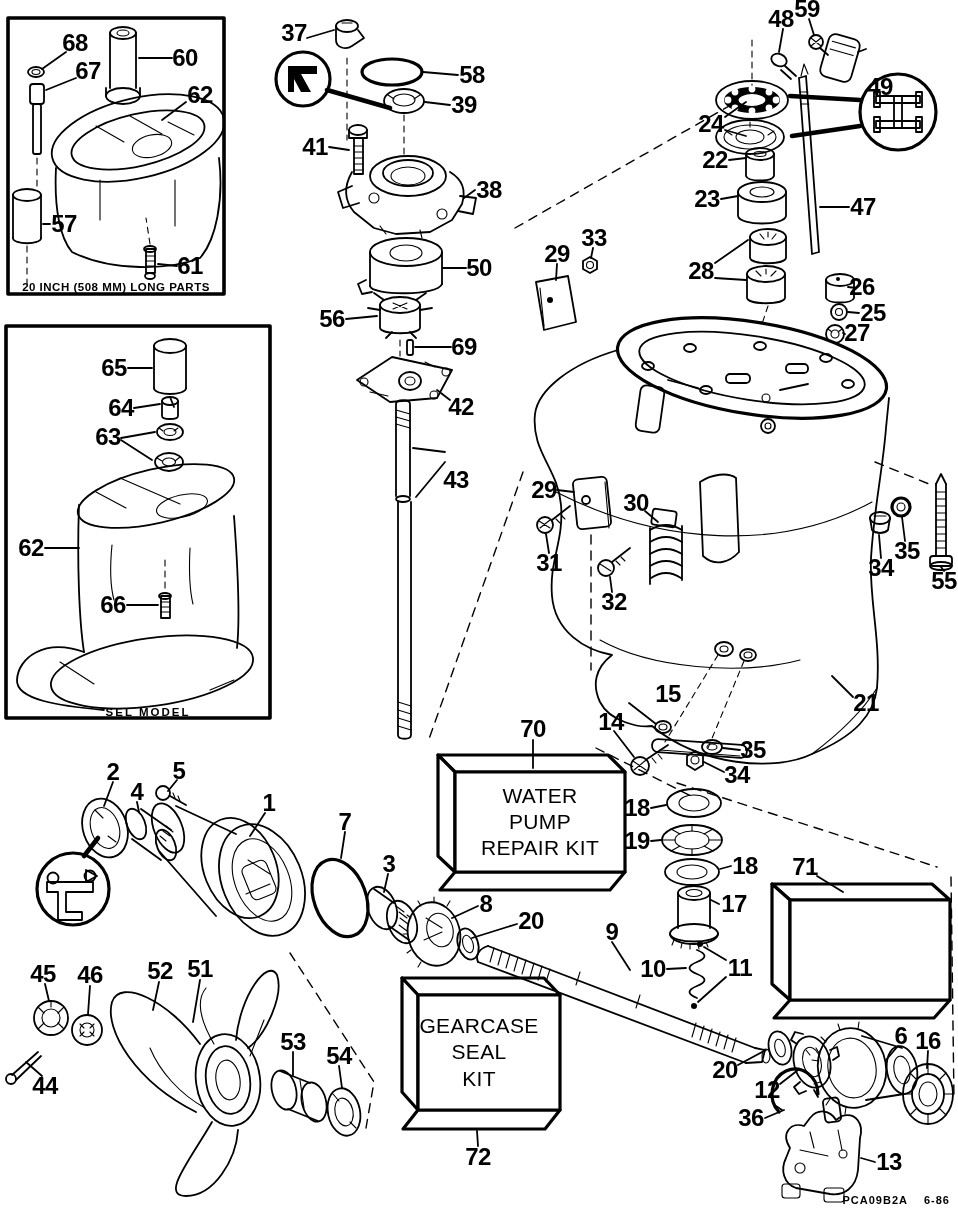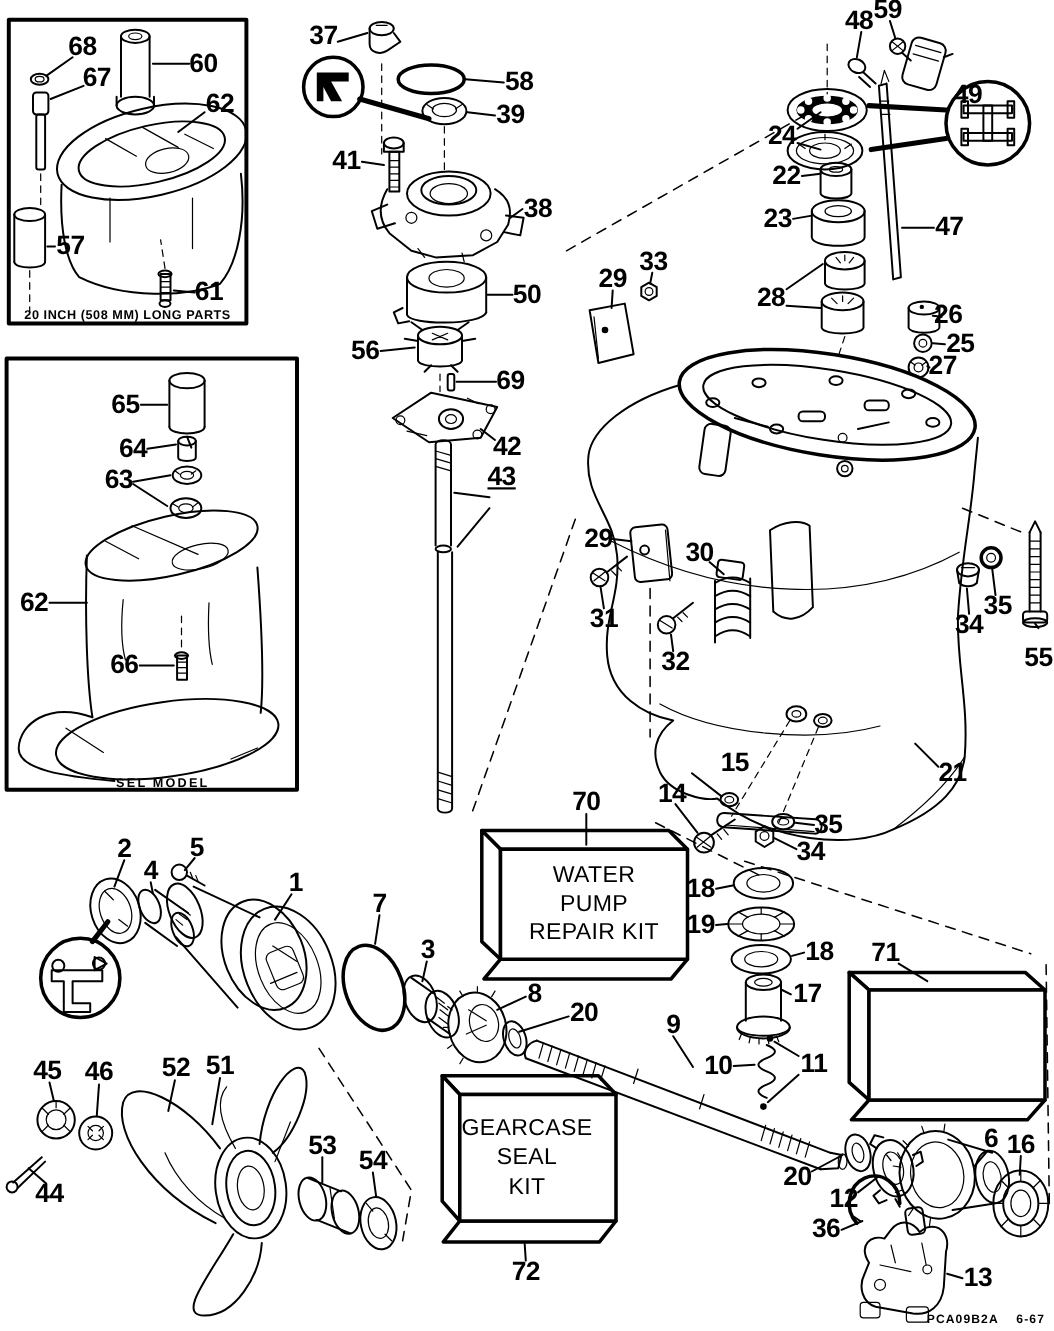--- a/index.html
+++ b/index.html
@@ -663,41 +663,41 @@
       <span class="part-num" style="left: 113px; top: 605px;">66</span>
       <span class="part-num" style="left: 294px; top: 33px;">37</span>
       <span class="part-num" style="left: 472px; top: 75px;">58</span>
       <span class="part-num" style="left: 464px; top: 105px;">39</span>
       <span class="part-num" style="left: 315px; top: 147px;">41</span>
       <span class="part-num" style="left: 489px; top: 190px;">38</span>
       <span class="part-num" style="left: 479px; top: 268px;">50</span>
       <span class="part-num" style="left: 332px; top: 319px;">56</span>
       <span class="part-num" style="left: 464px; top: 347px;">69</span>
       <span class="part-num" style="left: 461px; top: 407px;">42</span>
-      <span class="part-num" style="left: 456px; top: 434px; text-decoration: underline;">43</span>
+      <span class="part-num" style="left: 456px; top: 480px;">43</span>
       <span class="part-num" style="left: 781px; top: 19px;">48</span>
       <span class="part-num" style="left: 807px; top: 9px;">59</span>
       <span class="part-num" style="left: 880px; top: 49px; margin-top: 38px;">49</span>
       <span class="part-num" style="left: 711px; top: 124px;">24</span>
       <span class="part-num" style="left: 715px; top: 160px;">22</span>
       <span class="part-num" style="left: 707px; top: 199px;">23</span>
       <span class="part-num" style="left: 863px; top: 207px;">47</span>
       <span class="part-num" style="left: 701px; top: 271px;">28</span>
       <span class="part-num" style="left: 862px; top: 287px;">26</span>
       <span class="part-num" style="left: 873px; top: 313px;">25</span>
       <span class="part-num" style="left: 857px; top: 333px;">27</span>
       <span class="part-num" style="left: 557px; top: 254px;">29</span>
       <span class="part-num" style="left: 594px; top: 238px;">33</span>
       <span class="part-num" style="left: 544px; top: 490px;">29</span>
       <span class="part-num" style="left: 549px; top: 563px;">31</span>
       <span class="part-num" style="left: 636px; top: 503px;">30</span>
       <span class="part-num" style="left: 614px; top: 602px;">32</span>
       <span class="part-num" style="left: 881px; top: 568px;">34</span>
       <span class="part-num" style="left: 907px; top: 551px;">35</span>
-      <span class="part-num" style="left: 944px; top: 581px; margin-top: 17px;">55</span>
+      <span class="part-num" style="left: 944px; top: 581px;">55</span>
       <span class="part-num" style="left: 866px; top: 703px;">21</span>
       <span class="part-num" style="left: 625px; top: 694px; margin-left: 43px;">15</span>
       <span class="part-num" style="left: 611px; top: 722px;">14</span>
       <span class="part-num" style="left: 753px; top: 750px;">35</span>
       <span class="part-num" style="left: 737px; top: 775px;">34</span>
       <span class="part-num" style="left: 533px; top: 729px;">70</span>
       <span class="part-num" style="left: 805px; top: 867px;">71</span>
       <span class="part-num" style="left: 478px; top: 1157px;">72</span>
       <span class="part-num" style="left: 637px; top: 808px;">18</span>
       <span class="part-num" style="left: 637px; top: 841px;">19</span>
@@ -738,15 +738,15 @@
     <span>REPAIR KIT</span>
   </div>
   <div class="kit-text" style="left:418px;top:995px;width:122px;height:115px">
     <span>GEARCASE</span>
     <span>SEAL</span>
     <span>KIT</span>
   </div>
 
   <div class="footer">
     <span>PCA09B2A</span>
-    <span>6-67</span>
+    <span>6-86</span>
   </div>
 </div>
 
 </body></html>

